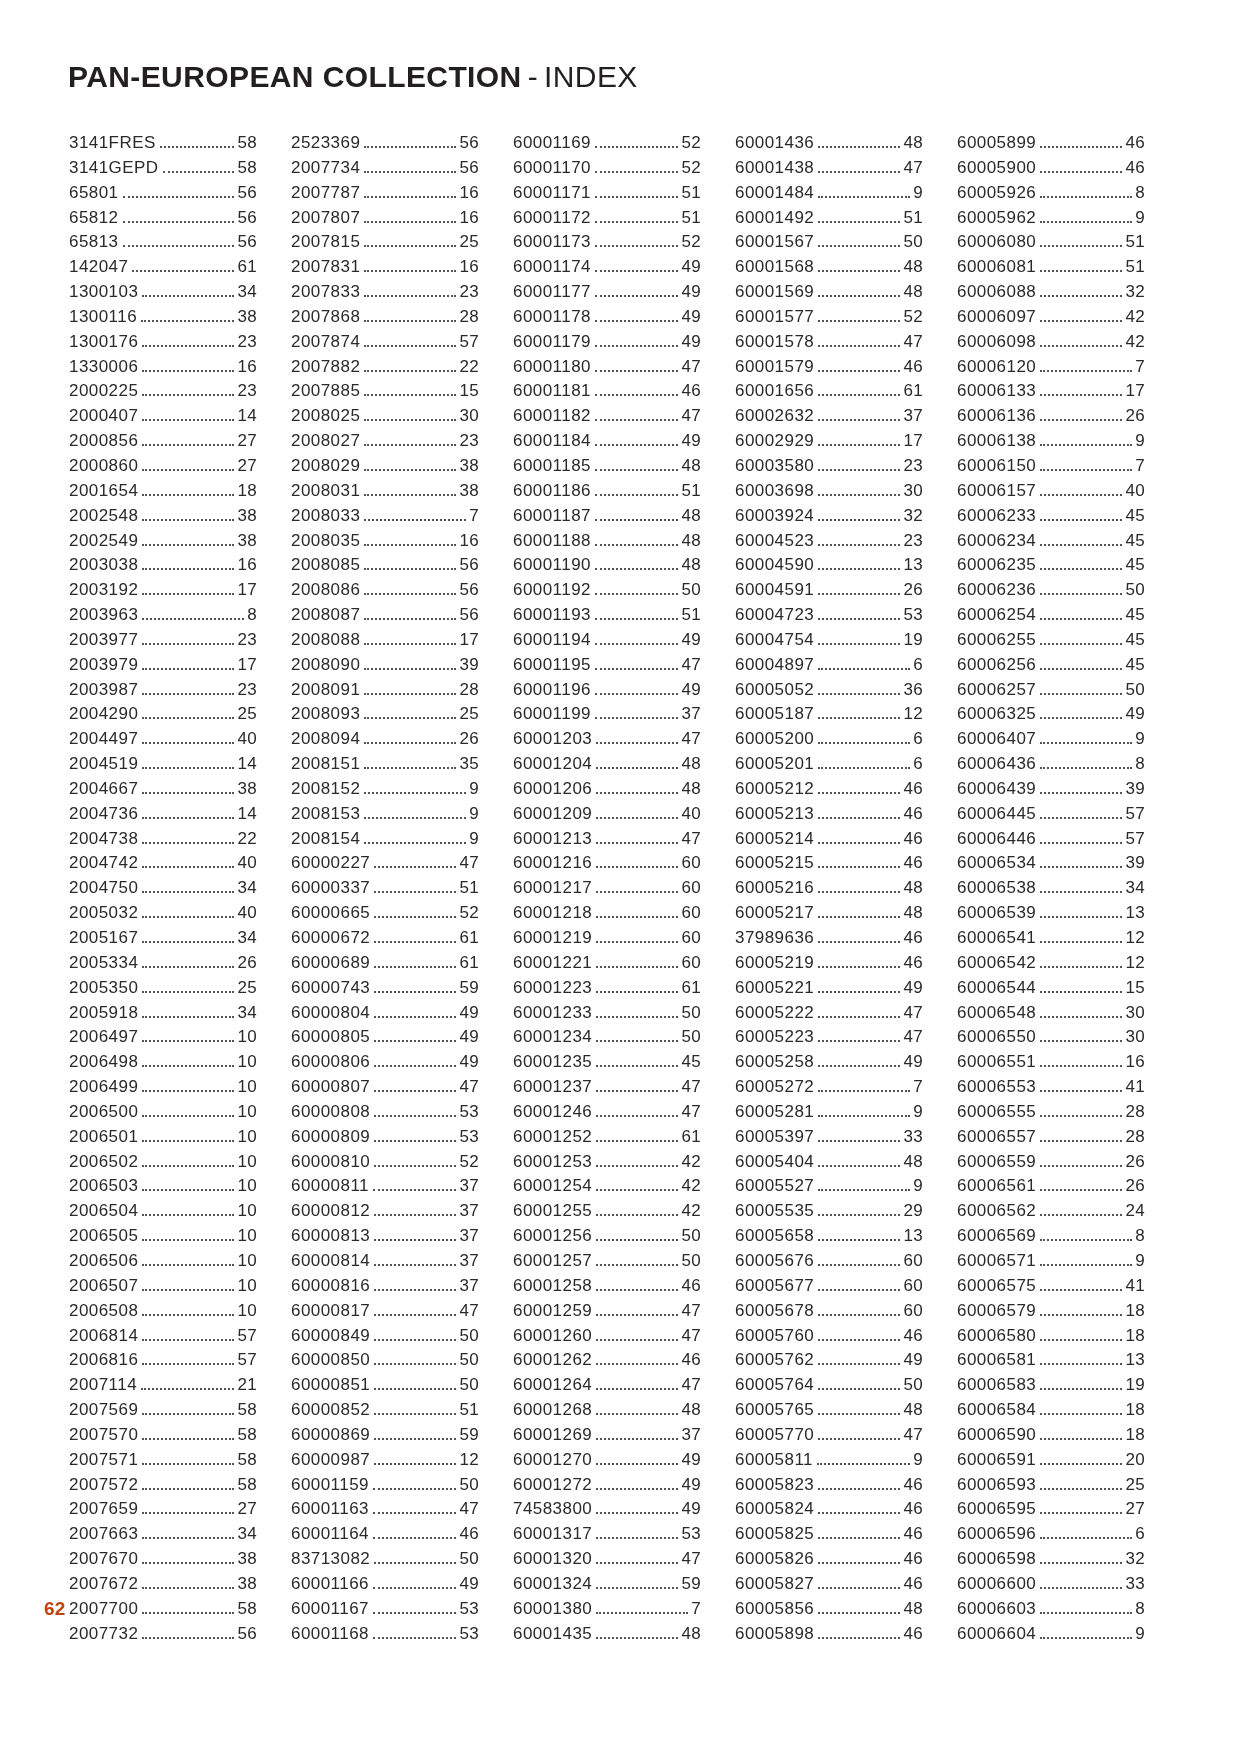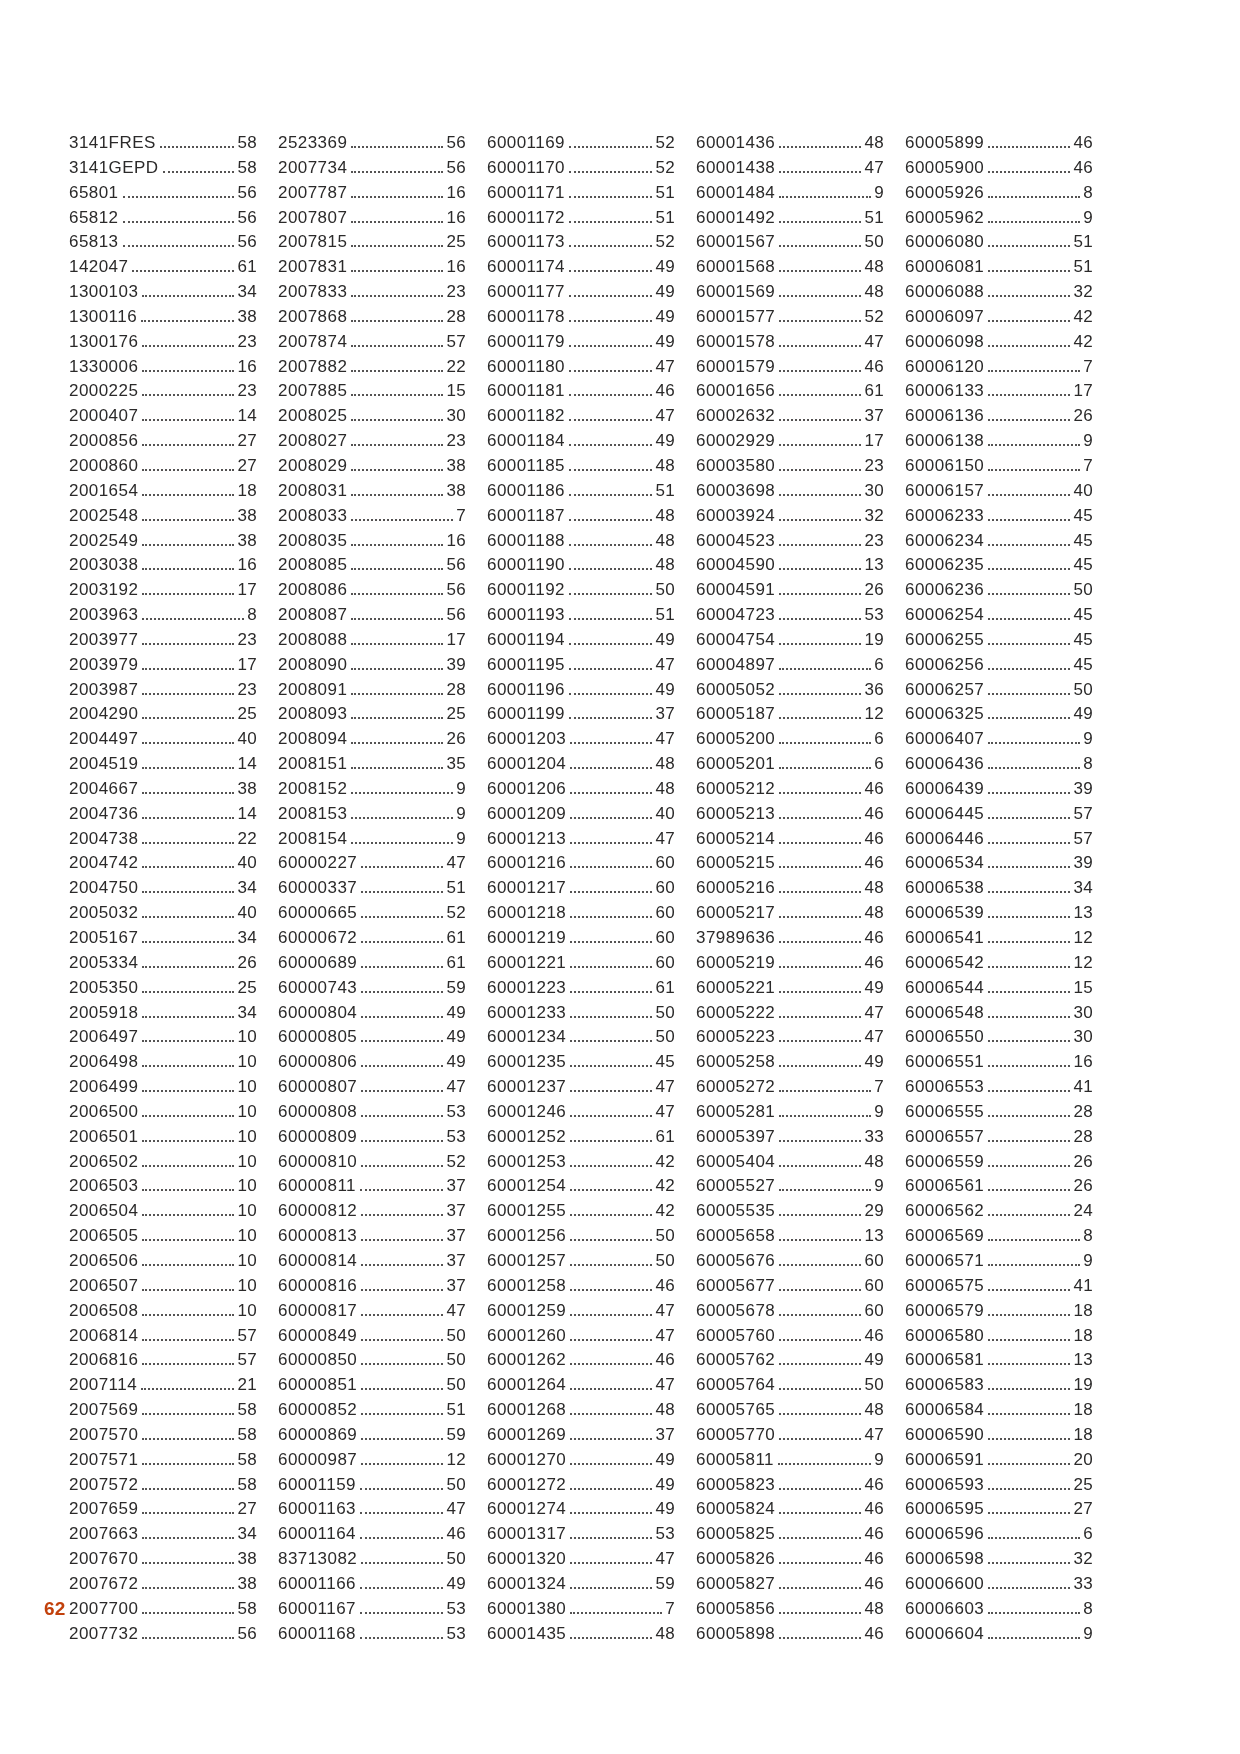--- a/index.html
+++ b/index.html
@@ -39,21 +39,21 @@
   }
   .title-sub {
     font-weight: 400;
   }
   .columns {
     position: absolute;
     left: 69px;
     top: 131px;
     width: 1080px;
     display: flex;
-    gap: 21px;
+    gap: 34px;
   }
   .col {
     width: 188px;
     flex: 0 0 188px;
   }
   .row {
     display: flex;
     align-items: baseline;
     height: 24.85px;
     font-size: 17px;
@@ -82,20 +82,21 @@
     font-size: 19px;
     font-weight: 700;
     letter-spacing: 0.3px;
     color: #c2410c;
   }
 </style>
 </head>
 <body>
 
 <div class="page">
+  <h1 class="title"><span class="title-main">PAN-EUROPEAN COLLECTION</span><span class="title-sep">-</span><span class="title-sub">INDEX</span></h1>
 
   <div class="columns">
       <div class="col">
         <div class="row">
           <span class="code">3141FRES</span>
           <span class="dots"></span>
           <span class="pg">58</span>
         </div>
         <div class="row">
           <span class="code">3141GEPD</span>
@@ -975,21 +976,21 @@
           <span class="code">60001270</span>
           <span class="dots"></span>
           <span class="pg">49</span>
         </div>
         <div class="row">
           <span class="code">60001272</span>
           <span class="dots"></span>
           <span class="pg">49</span>
         </div>
         <div class="row">
-          <span class="code">60001274</span>
+          <span class="code">74583800</span>
           <span class="dots"></span>
           <span class="pg">49</span>
         </div>
         <div class="row">
           <span class="code">60001317</span>
           <span class="dots"></span>
           <span class="pg">53</span>
         </div>
         <div class="row">
           <span class="code">60001320</span>

